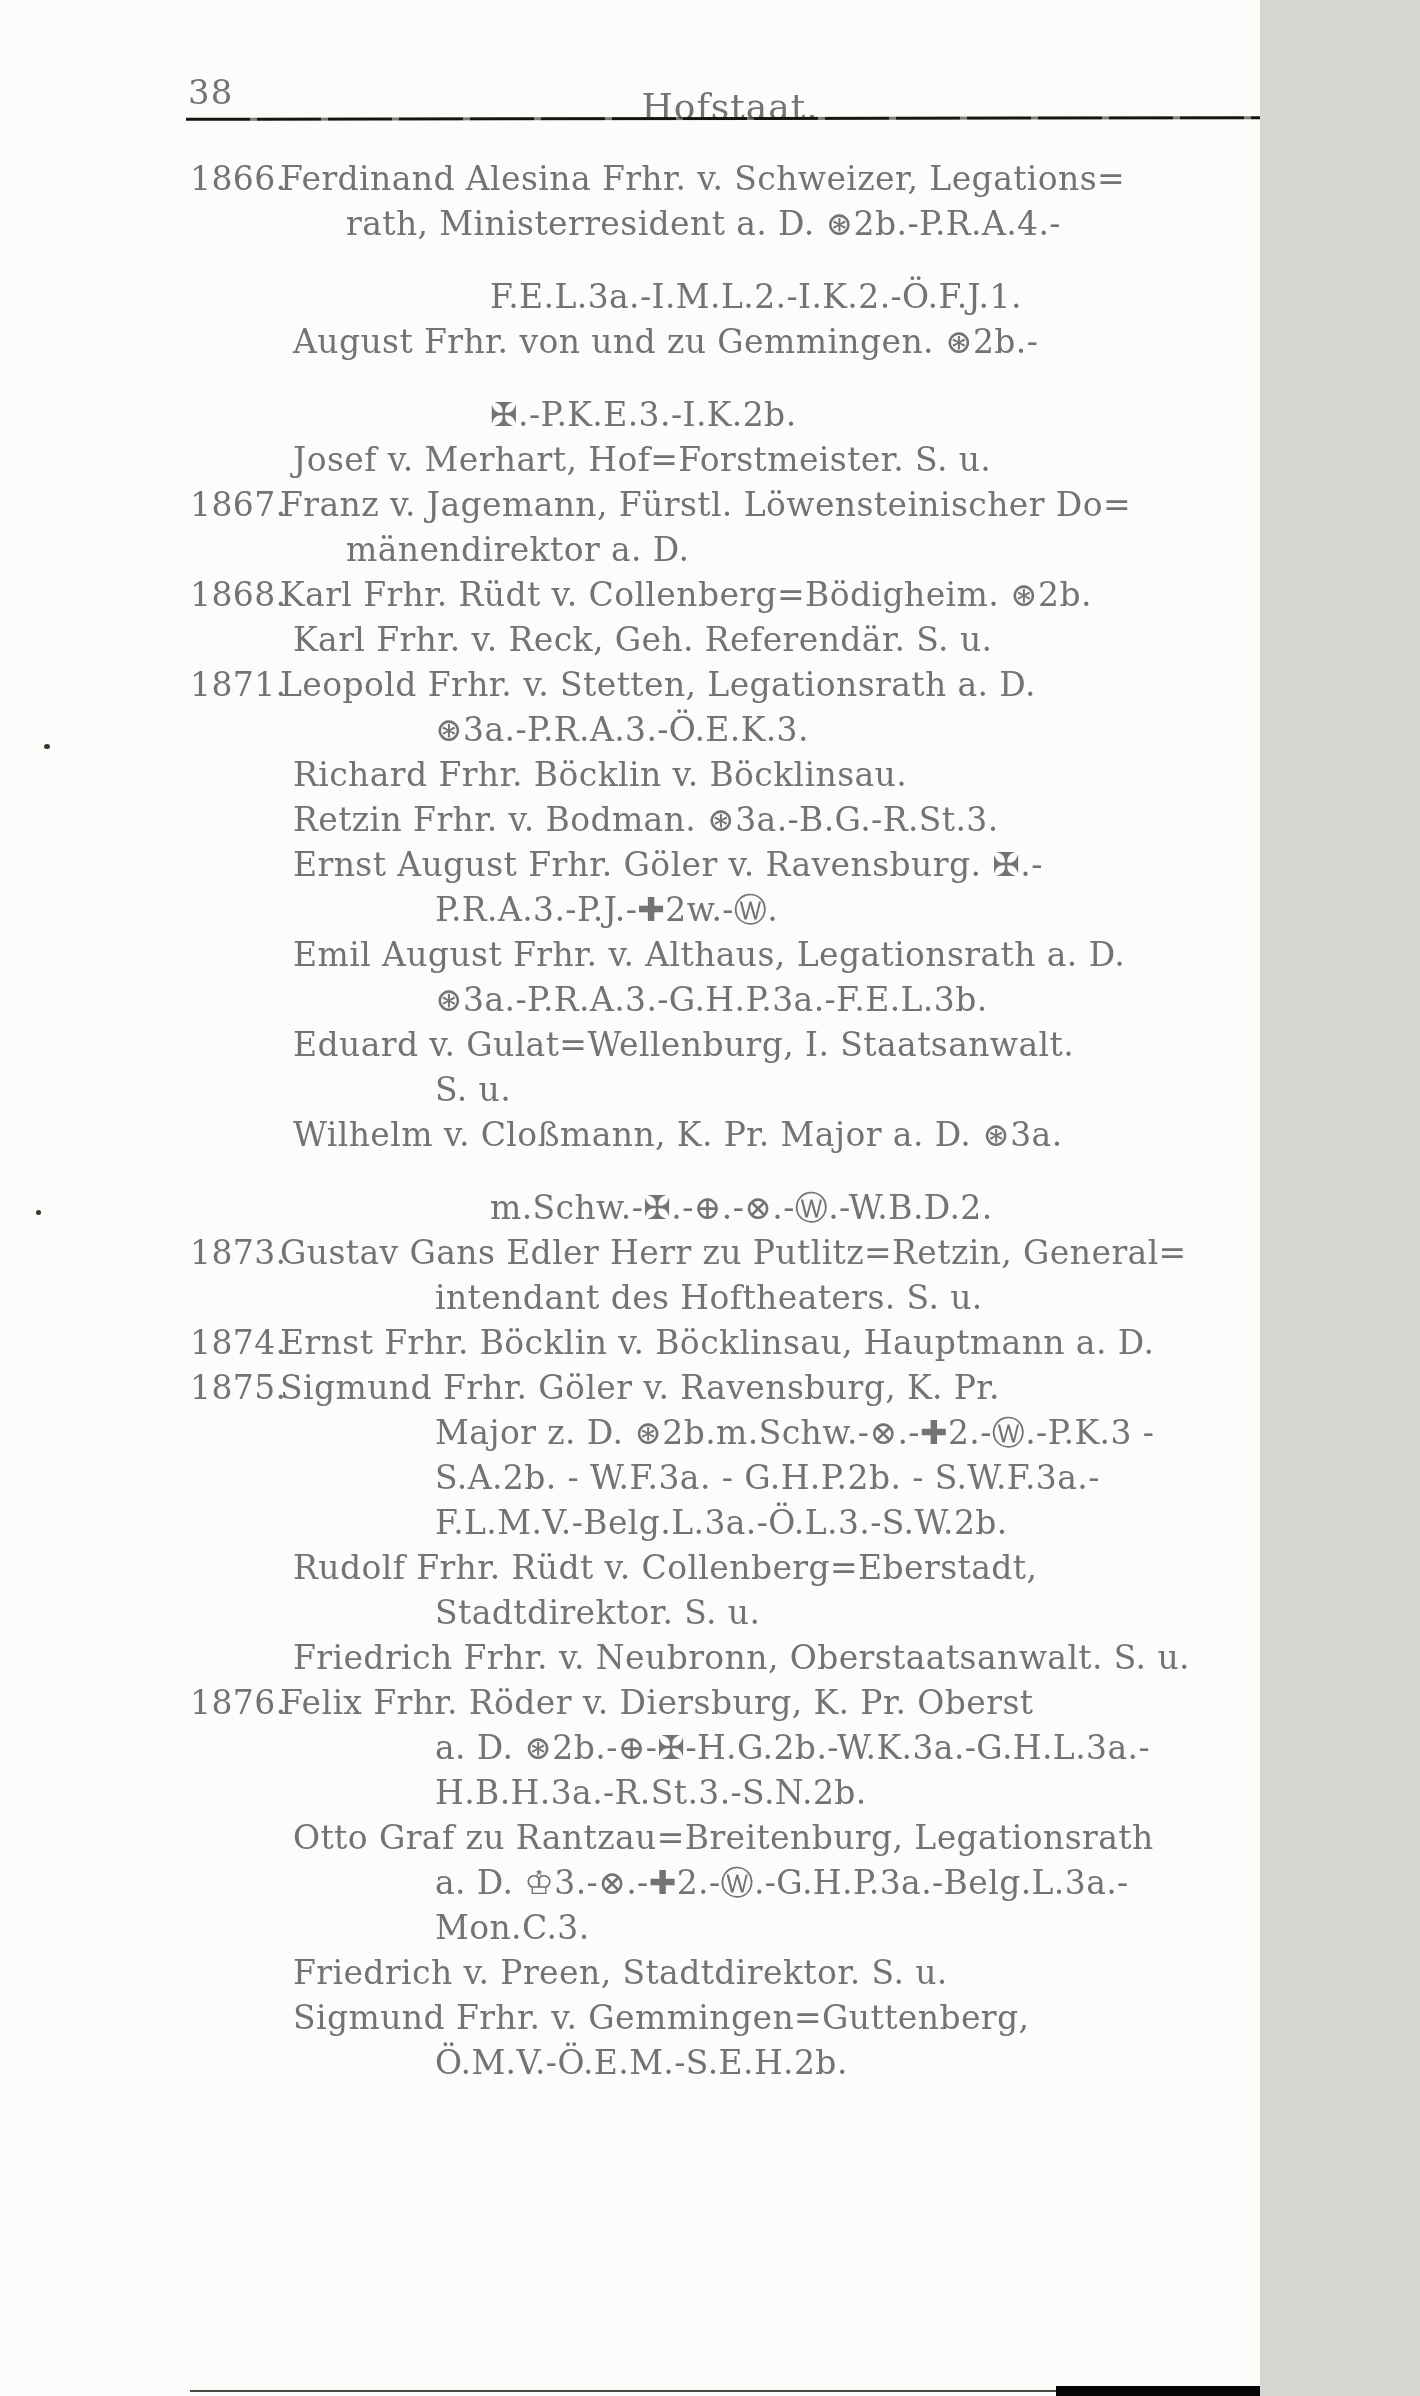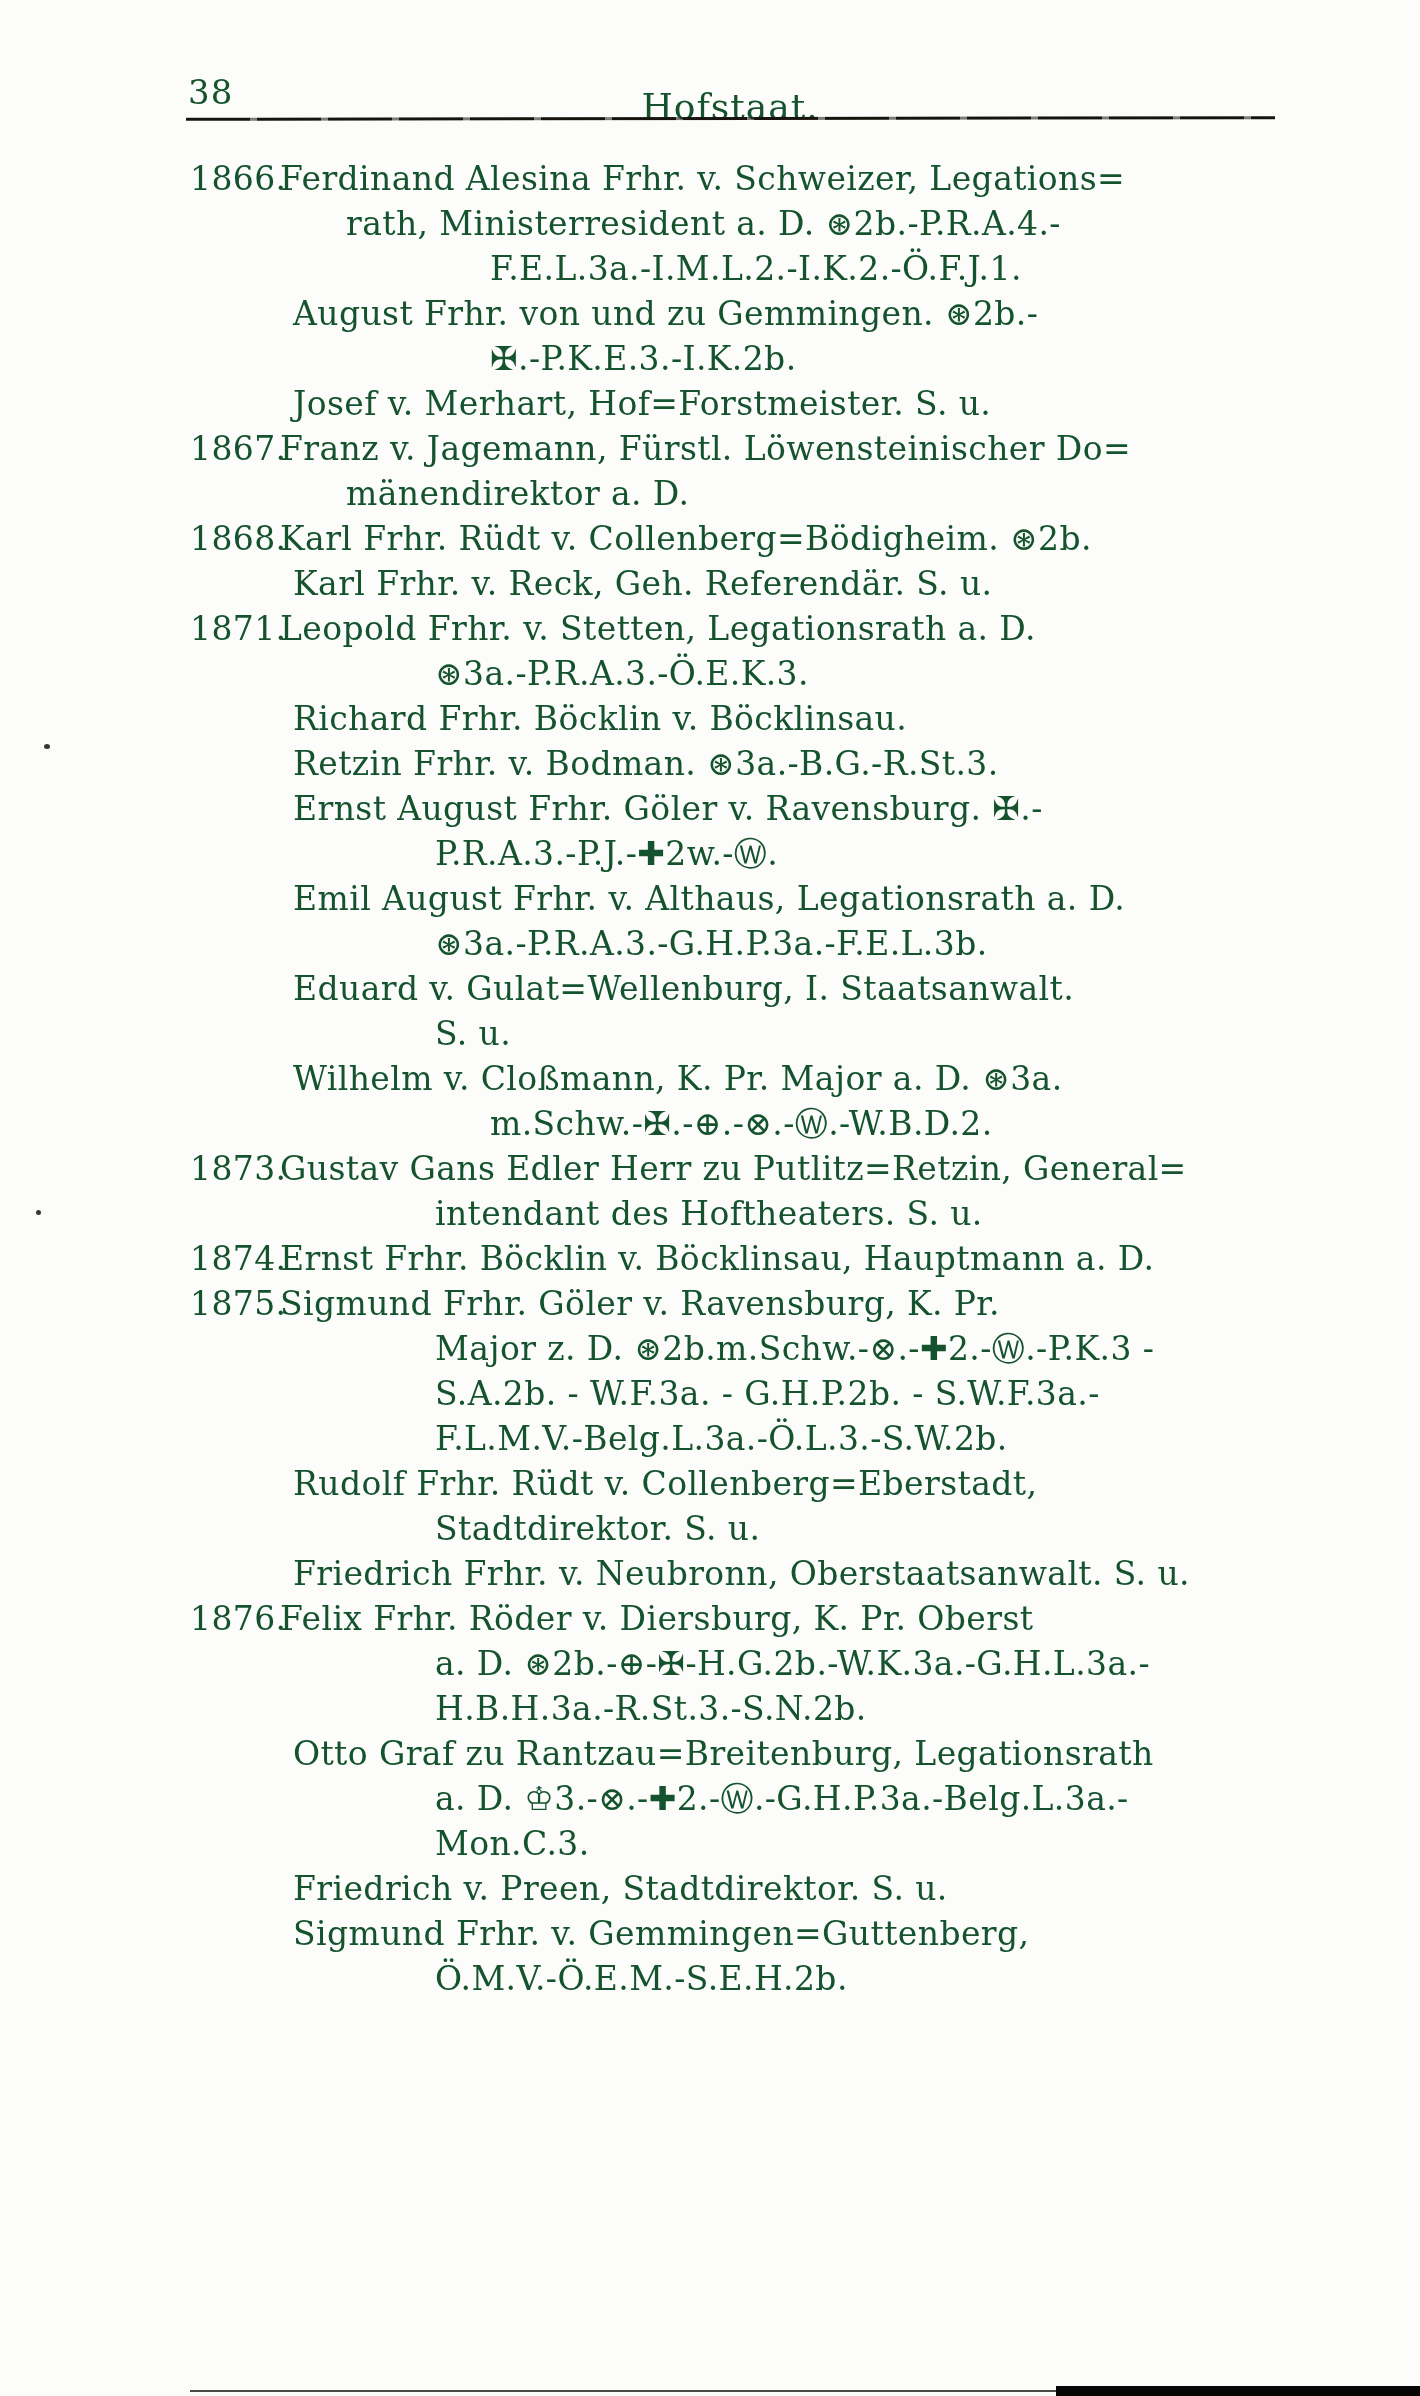--- a/index.html
+++ b/index.html
@@ -1,22 +1,22 @@
 <!DOCTYPE html>
 <html><head>
 <meta charset="utf-8">
 <style>
   html,body{margin:0;padding:0;background:#d8d6d0;}
   .page{
     position:relative;
-    width:1420px;height:2396px;
+    width:1260px;height:2396px;
     background:#fcfcfa;
     overflow:hidden;
     font-family:"DejaVu Serif","Liberation Serif",serif;
-    color:#14532d;
+    color:#737373;
   }
   .running-head{position:absolute;left:186px;top:70px;width:1088px;height:44px;}
   .page-number{
     position:absolute;left:2px;top:2px;
     font-size:34px;letter-spacing:1px;
   }
   .head-title{
     position:absolute;left:0;right:0;top:16px;text-align:center;
     font-size:36px;font-weight:500;letter-spacing:1px;
   }
@@ -29,21 +29,21 @@
   .text-block{
     position:absolute;left:190px;top:156px;width:1110px;
     font-size:33px;line-height:45px;letter-spacing:0.4px;
   }
   .line{white-space:nowrap;}
   .line .year{display:inline-block;width:90px;}
   .ind0{padding-left:0;}
   .ind1{padding-left:103px;}
   .ind2{padding-left:156px;}
   .ind3{padding-left:245px;}
-  .ind4{padding-left:300px;}
+  .ind4{padding-left:300px;margin-top:28px;}
   
   .speck{position:absolute;background:#3a352d;border-radius:50%;}
   .speck-a{left:44px;top:744px;width:6px;height:5px;}
   .speck-b{left:36px;top:1210px;width:5px;height:5px;}
   .bottom-thin-line{
     position:absolute;left:190px;bottom:4px;width:872px;height:2px;
     background:#2c2923;opacity:.85;
   }
   .bottom-black-bar{
     position:absolute;left:1056px;bottom:0;width:364px;height:10px;

